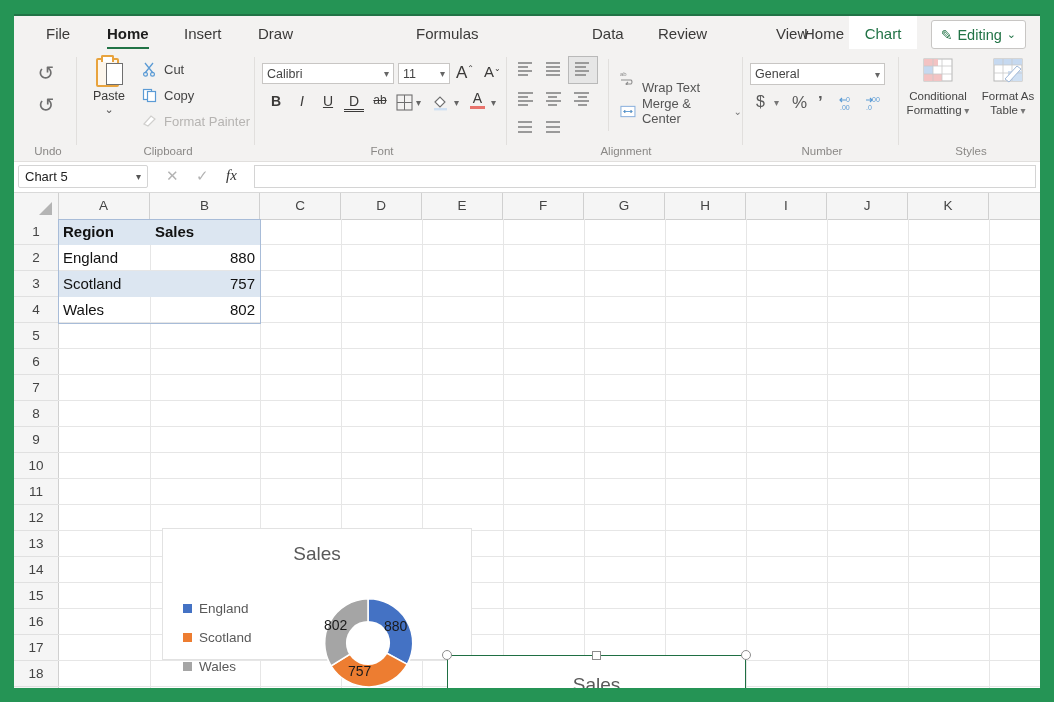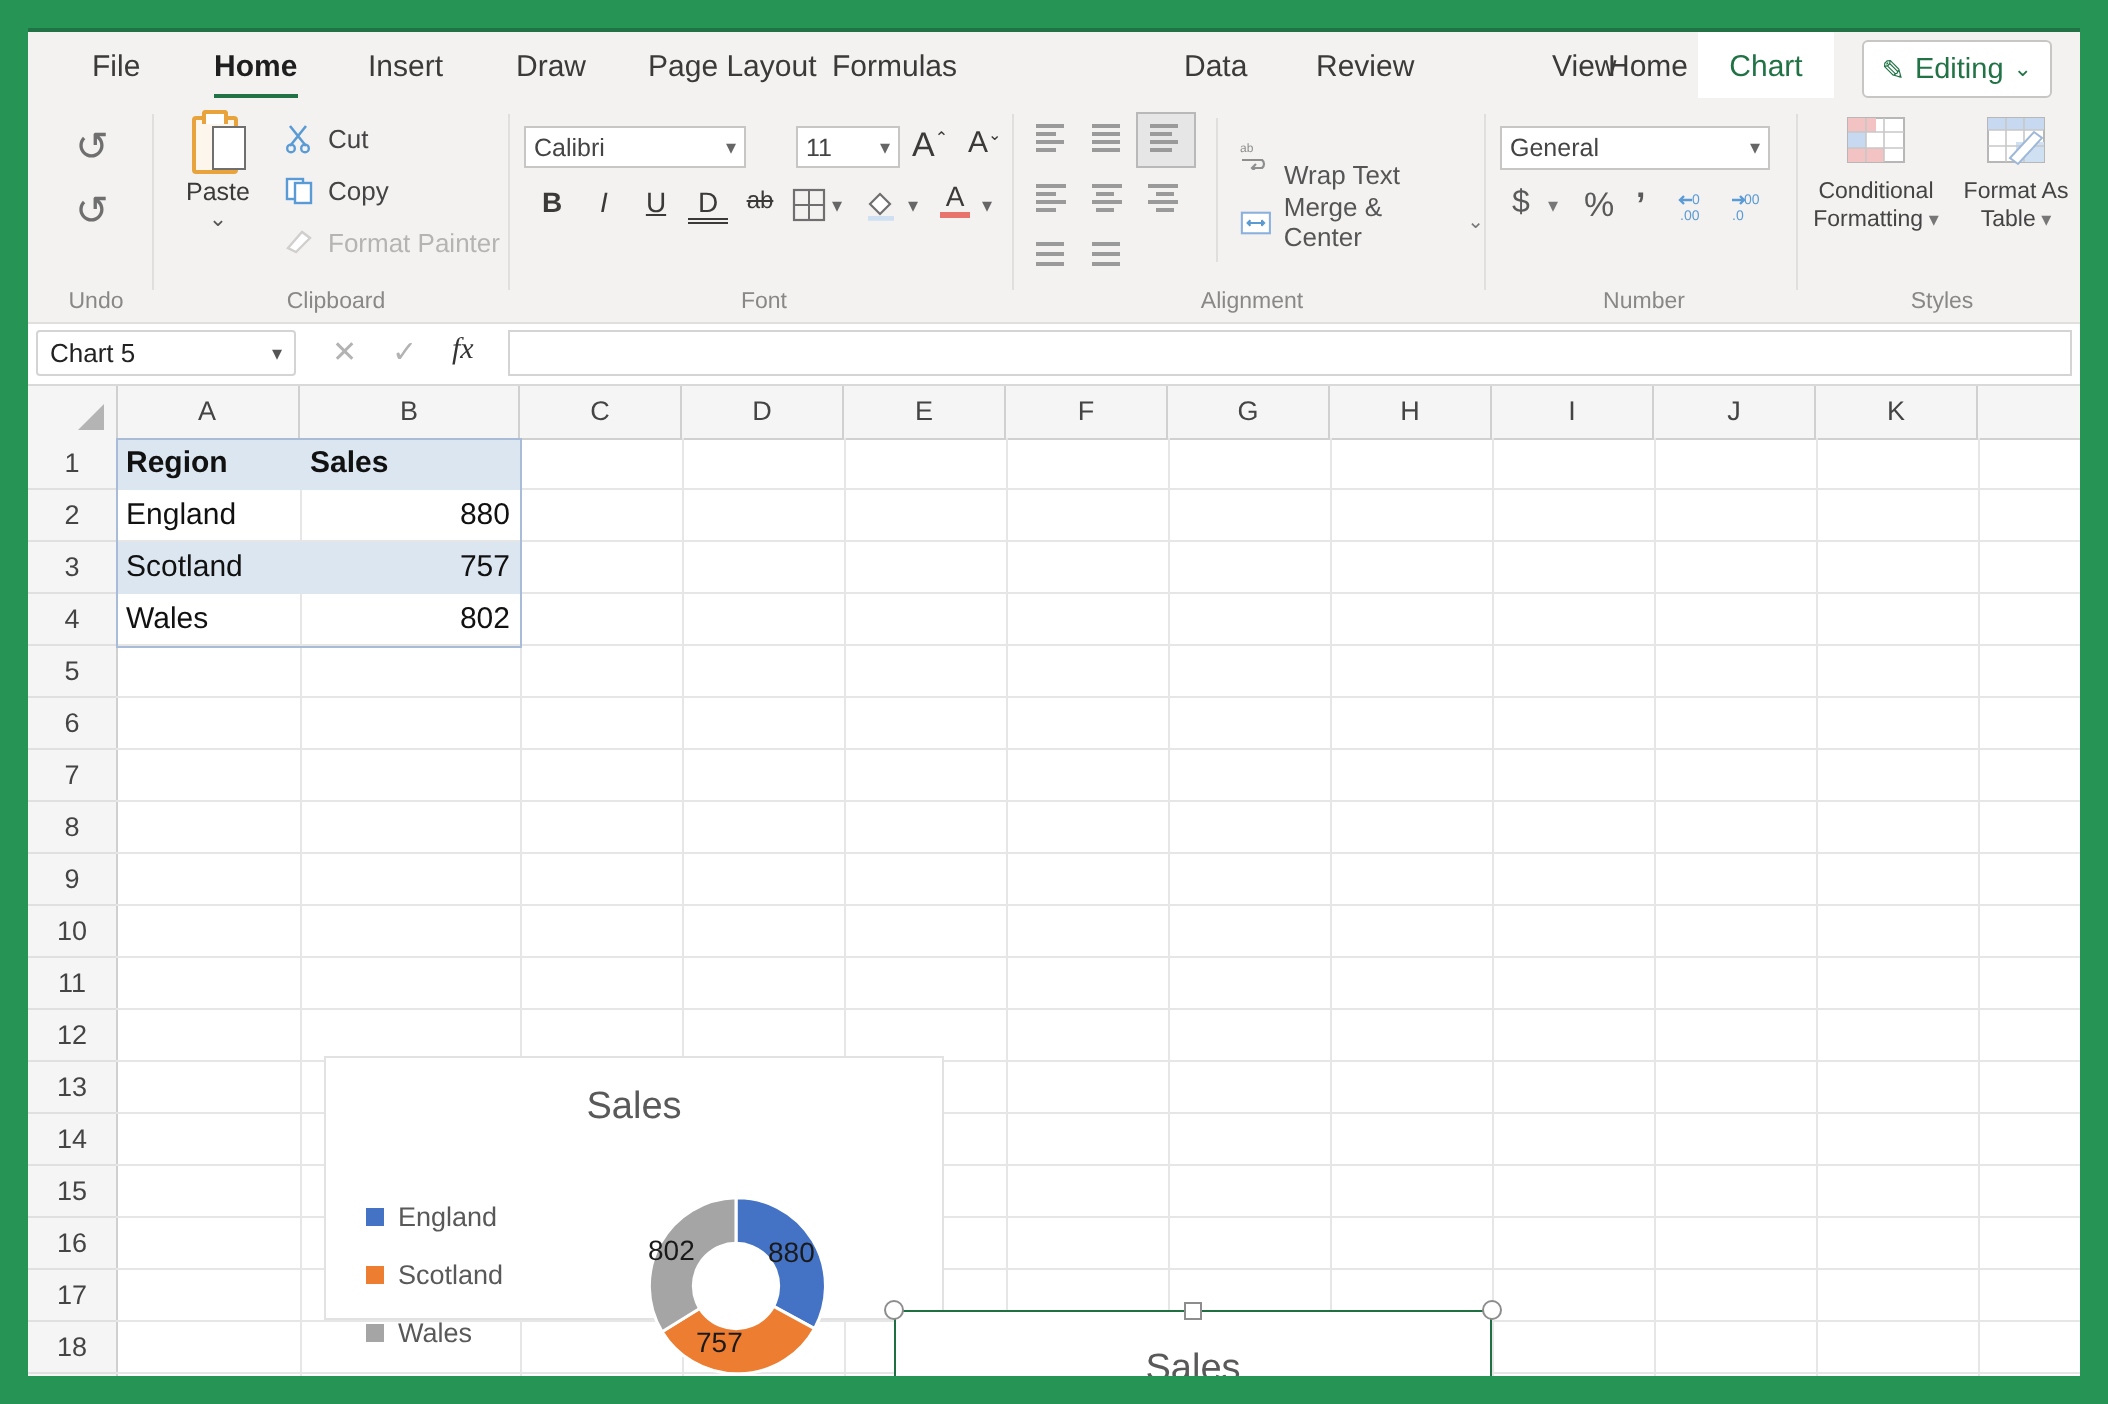--- a/index.html
+++ b/index.html
@@ -175,21 +175,20 @@
 <body>
 
 <div id="app">
  <div id="win">
 
   <div id="tabbar">
     <div class="tab" style="left:22px;">File</div>
     <div class="tab active-home" style="left:83px;">Home</div>
     <div class="tab" style="left:160px;">Insert</div>
     <div class="tab" style="left:234px;">Draw</div>
-    <div class="tab" style="left:300px;">Page Layout</div>
     <div class="tab" style="left:392px;">Formulas</div>
     <div class="tab" style="left:568px;">Data</div>
     <div class="tab" style="left:634px;">Review</div>
     <div class="tab" style="left:752px;">View</div>
     <div class="tab" style="left:780px;">Home</div>
     <div class="tab chart-tab" style="left:835px;width:68px;text-align:center;padding:0;">Chart</div>
     <div id="editing-btn">
       <span class="pen">✎</span>
       <span>Editing</span>
       <span class="cv">⌄</span>
@@ -240,21 +239,21 @@
             <path d="M2 11 L9 3 L13 6 L6 13 Z" stroke="#d0cfcd" stroke-width="1.2" fill="#fff"></path>
           </svg>
           <span class="icon-txt dim">Format Painter</span>
         </div>
       </div>
       <div class="grp-label">Clipboard</div>
     </div>
     <div class="sep" style="left:240px;"></div>
 
     <div class="grp" style="left:244px;width:248px;">
-      <div class="fsel" style="left:4px;top:14px;width:111px;">
+      <div class="fsel" style="left:4px;top:14px;width:132px;">
         <span>Calibri</span>
         <span class="cv">▾</span>
       </div>
       <div class="fsel" style="left:140px;top:14px;width:52px;">
         <span>11</span>
         <span class="cv">▾</span>
       </div>
       <div style="position:absolute;left:198px;top:14px;font-size:17px;color:#3b3a39;cursor:pointer;">A<sup style="font-size:8px;">⌃</sup></div>
       <div style="position:absolute;left:226px;top:14px;font-size:15px;color:#3b3a39;cursor:pointer;">A<sup style="font-size:8px;">⌄</sup></div>
 

